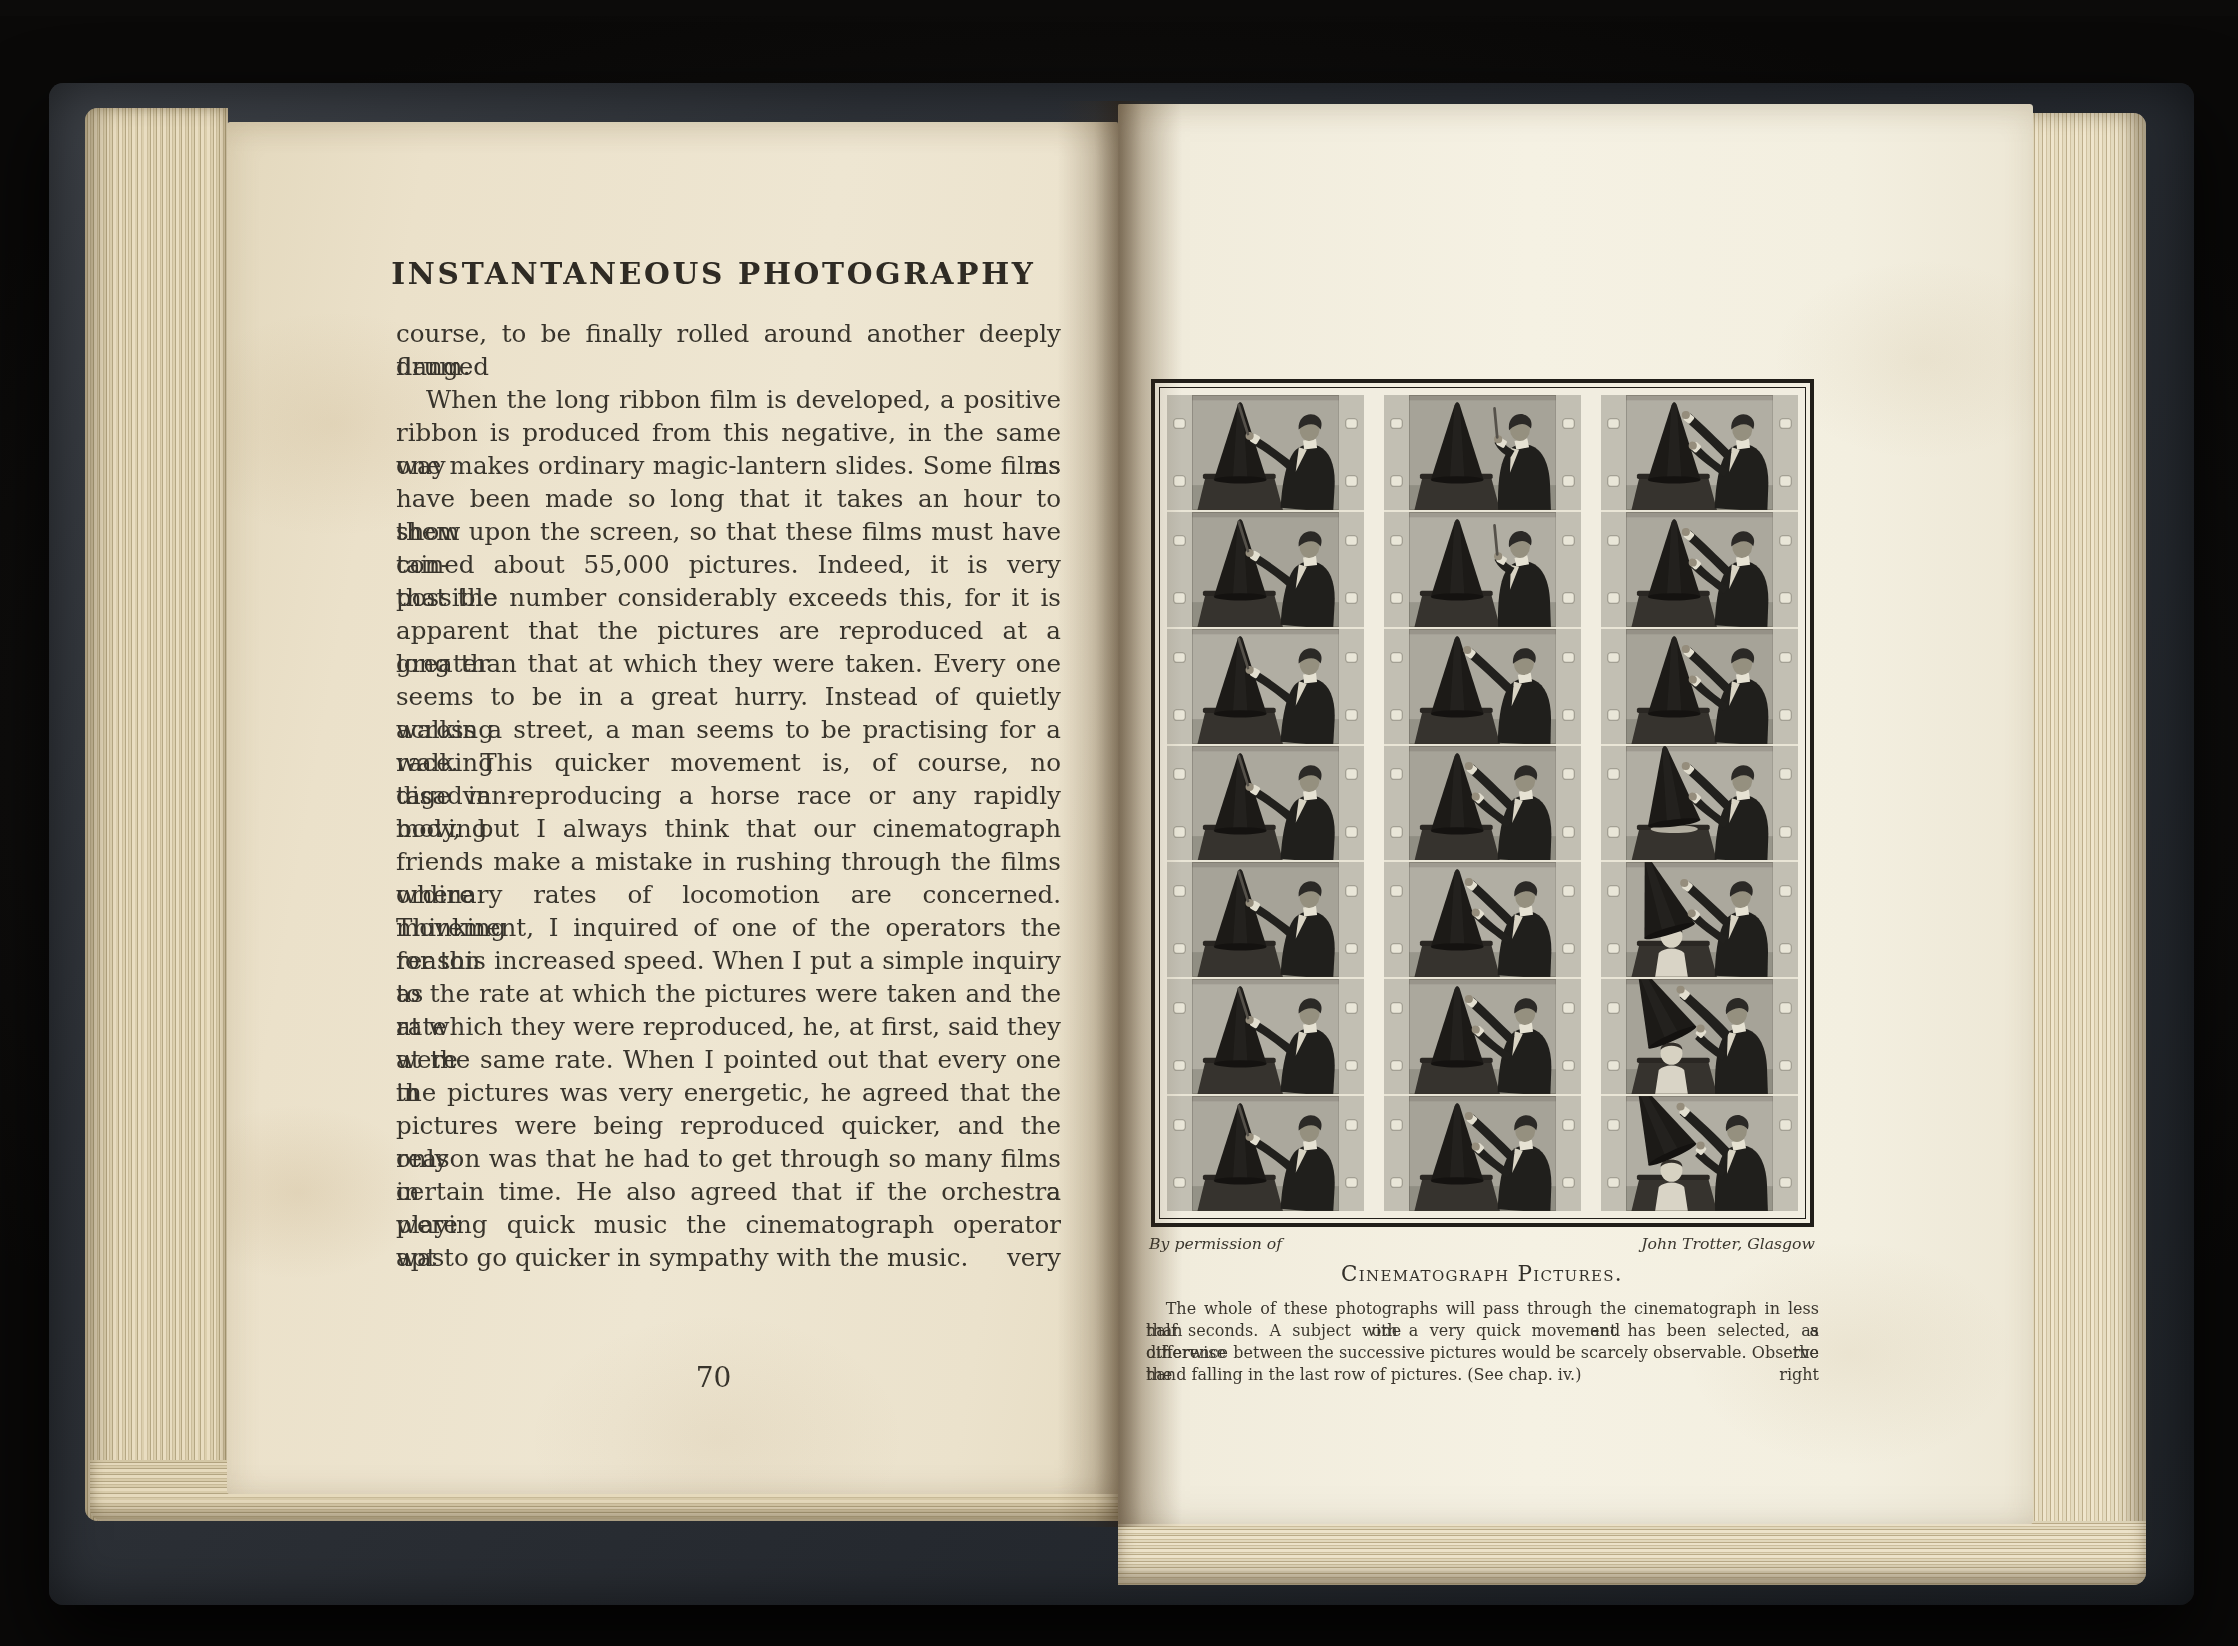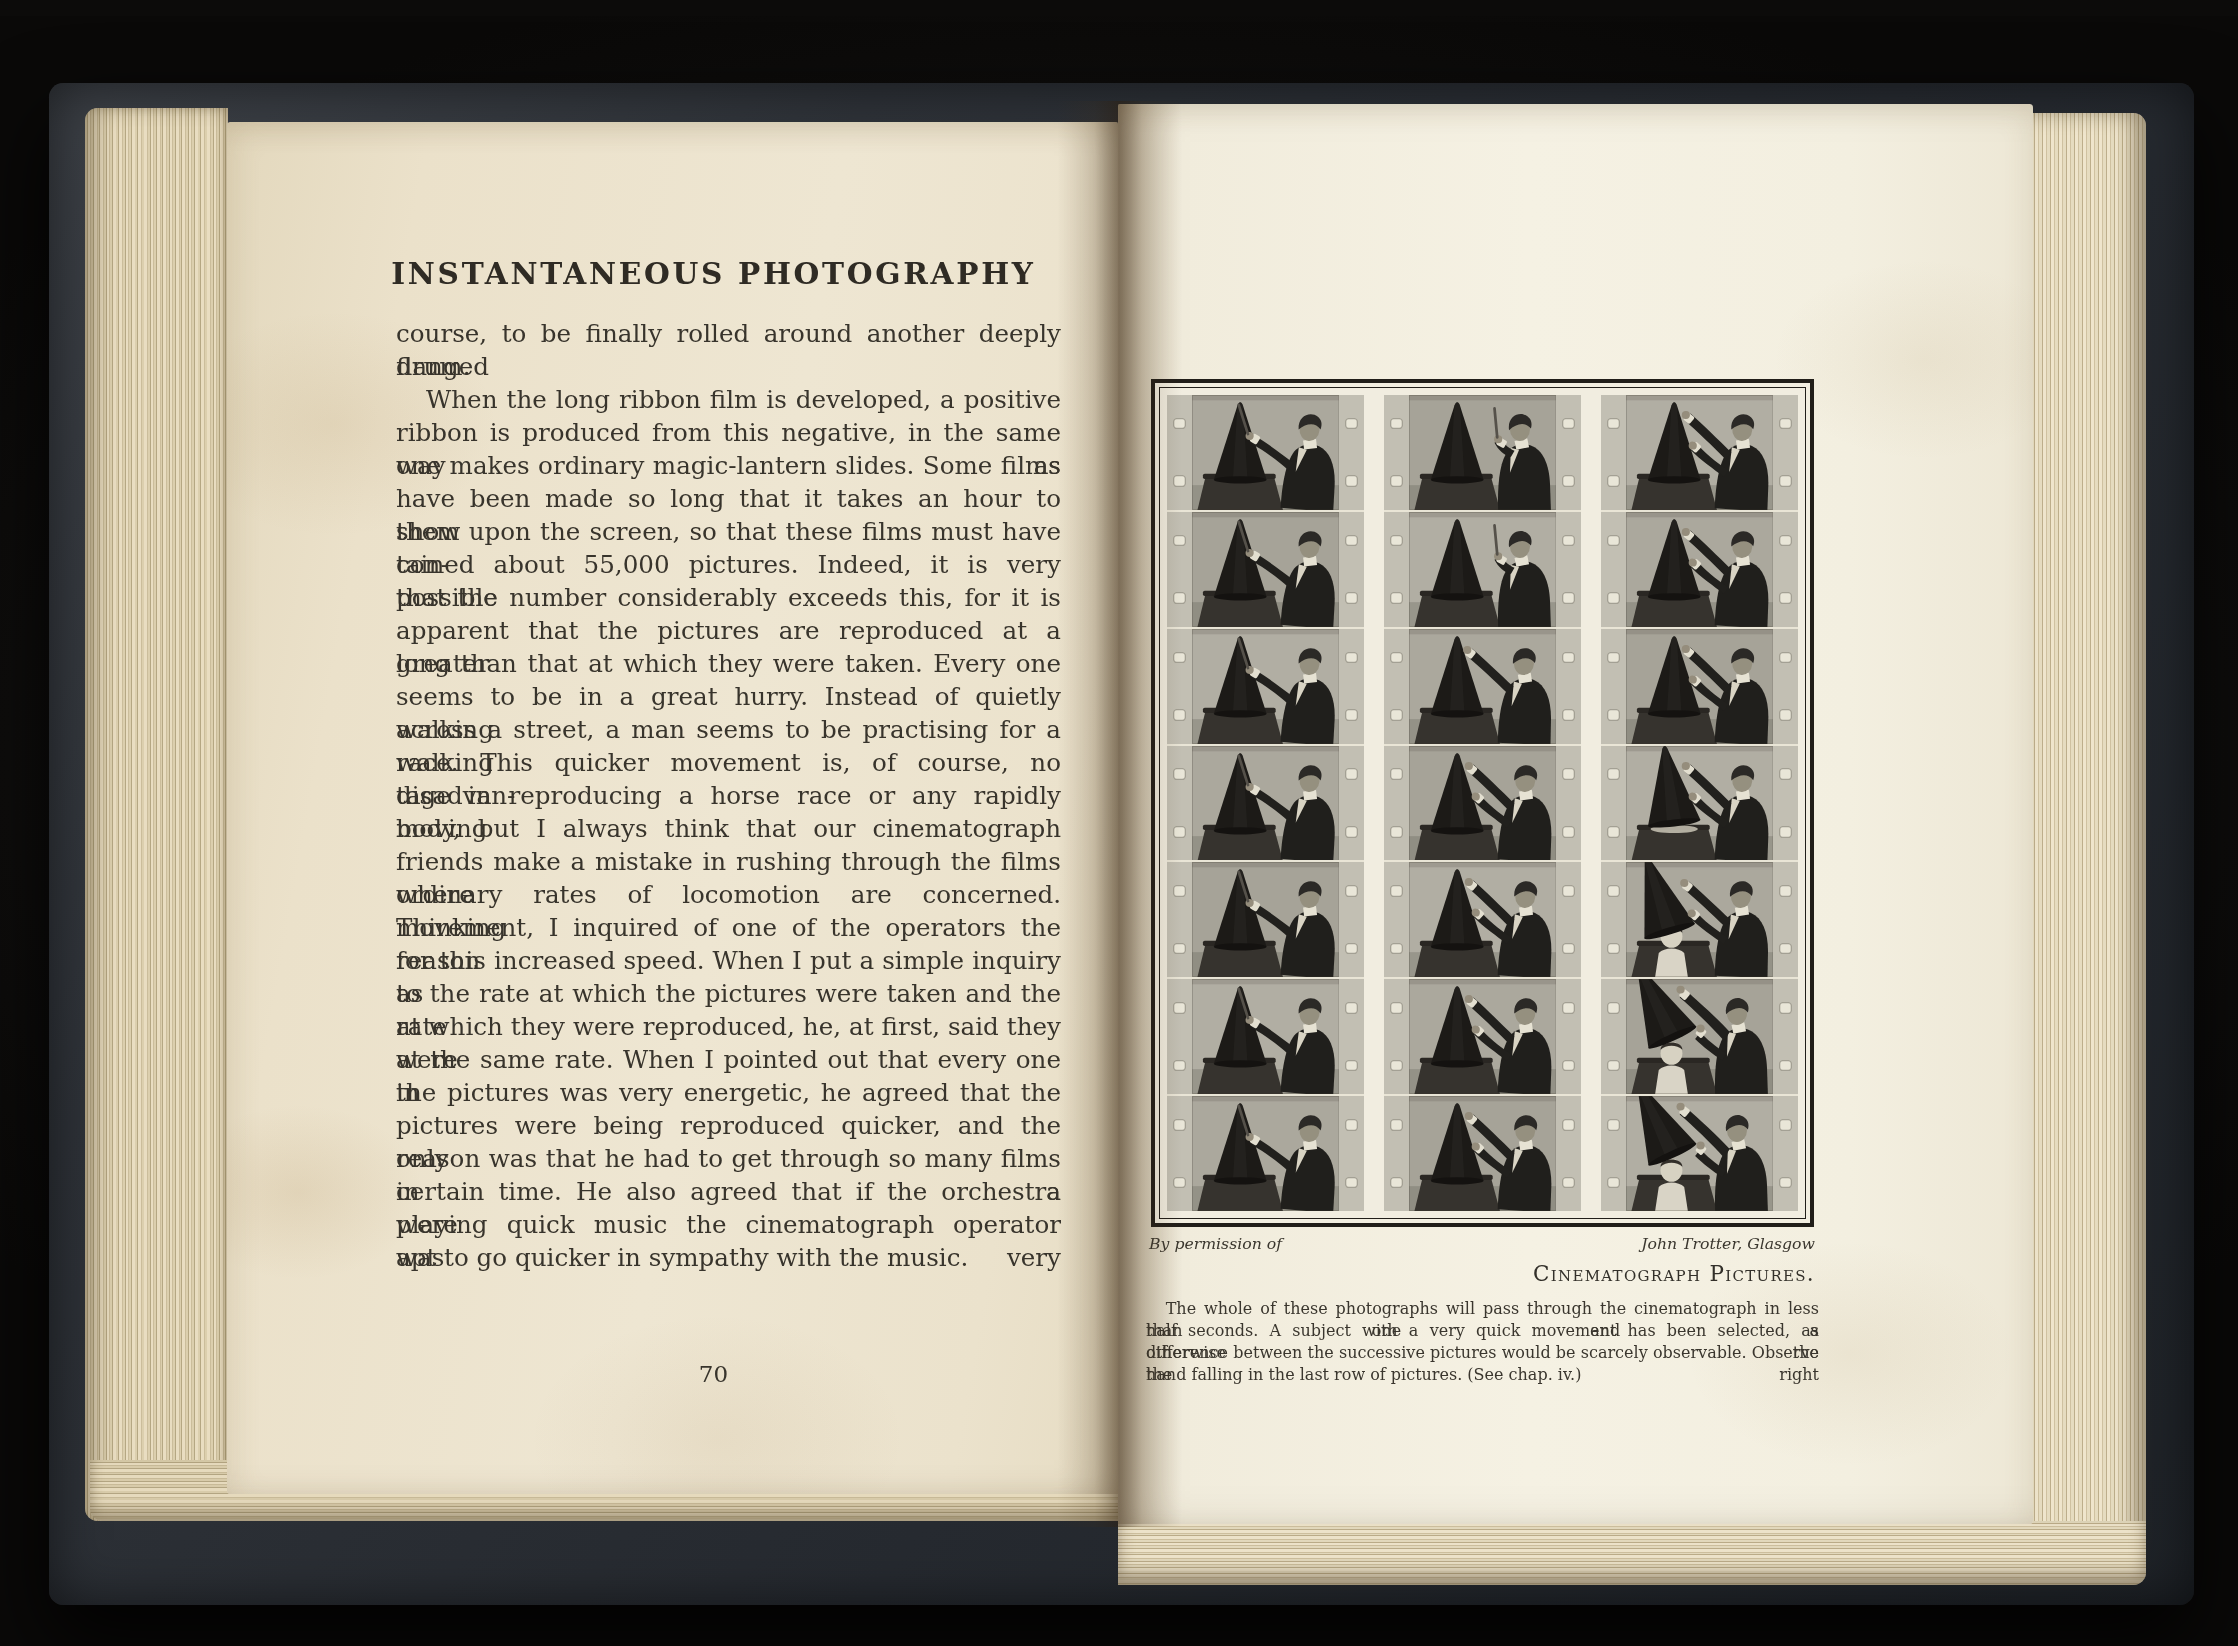--- a/index.html
+++ b/index.html
@@ -43,39 +43,39 @@
   .gutter{position:absolute;left:1057px;top:85px;width:125px;height:1426px;pointer-events:none;
     background:linear-gradient(90deg,transparent 0%,rgba(70,48,20,.14) 30%,rgba(50,32,12,.42) 50%,rgba(70,48,20,.18) 68%,transparent 100%);}
   
   .header{position:absolute;left:381px;top:240px;width:665px;text-align:center;
     font-size:29.6px;font-weight:700;letter-spacing:2.7px;color:#2f2b24;}
   .body-text{position:absolute;left:396px;top:301px;width:665px;color:#38342c;}
   .bline{font-size:24.6px;line-height:33px;height:33px;white-space:normal;}
   .bline.j{text-align:justify;text-align-last:justify;}
   .bline.ind{text-indent:30px;}
   .pagenum{position:absolute;left:381px;top:1345px;width:665px;text-align:center;
-    font-size:23px;color:#38342c;}
+    font-size:28px;color:#38342c;}
   
   .plate{position:absolute;left:1151px;top:363px;width:663px;height:848px;
     border:4.5px solid #211e19;background:#f2eee0;padding:3.6px;box-sizing:border-box;}
   .plate-inner{border:1.8px solid #211e19;height:100%;box-sizing:border-box;
     padding:7.2px;display:flex;gap:19.7px;background:#f1ede0;}
   .film-strip{flex:1;display:flex;flex-direction:column;}
   .film-frame{flex:1;display:flex;border-bottom:2.7px solid #e9e5d6;min-height:0;}
   .film-frame:last-child{border-bottom:none;}
   .sprockets{width:25px;background:#c2bfb3;display:flex;flex-direction:column;
     justify-content:space-around;align-items:center;flex:none;}
   .hole{width:13.4px;height:11.6px;border-radius:3.6px;background:#e9e6d8;
     box-shadow:inset 0 0 0 1.3px #a3a094;}
   .photo{flex:1;min-width:0;}
   .photo svg{display:block;width:100%;height:100%;}
   
   .credits{position:absolute;left:1149px;top:1218px;width:666px;display:flex;
     justify-content:space-between;font-style:italic;font-size:15.7px;color:#3a362e;}
-  .plate-title{position:absolute;left:1149px;top:1245px;width:666px;text-align:right;
+  .plate-title{position:absolute;left:1149px;top:1245px;width:666px;text-align:center;
     font-variant:small-caps;font-size:21.5px;letter-spacing:1.3px;color:#33302a;}
   .plate-caption{position:absolute;left:1146px;top:1282px;width:673px;color:#3a362e;}
   .cline{font-size:16px;line-height:22px;height:22px;}
   .cline.j{text-align:justify;text-align-last:justify;}
   .cline.ind{text-indent:19.7px;}
 </style>
 </head>
 <body>
 
 <div id="scene">

